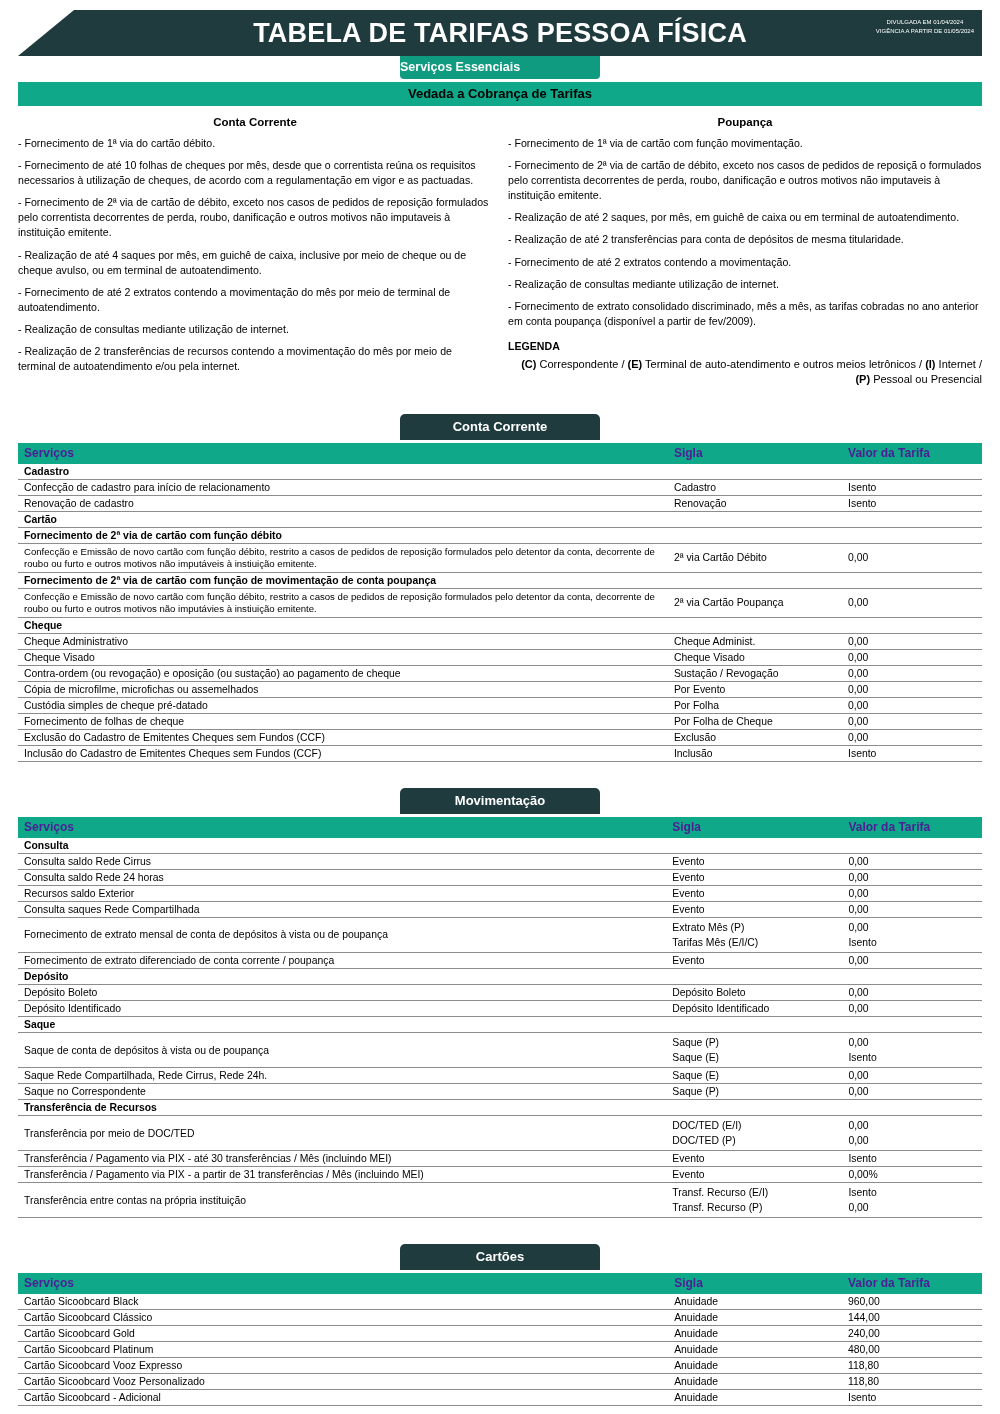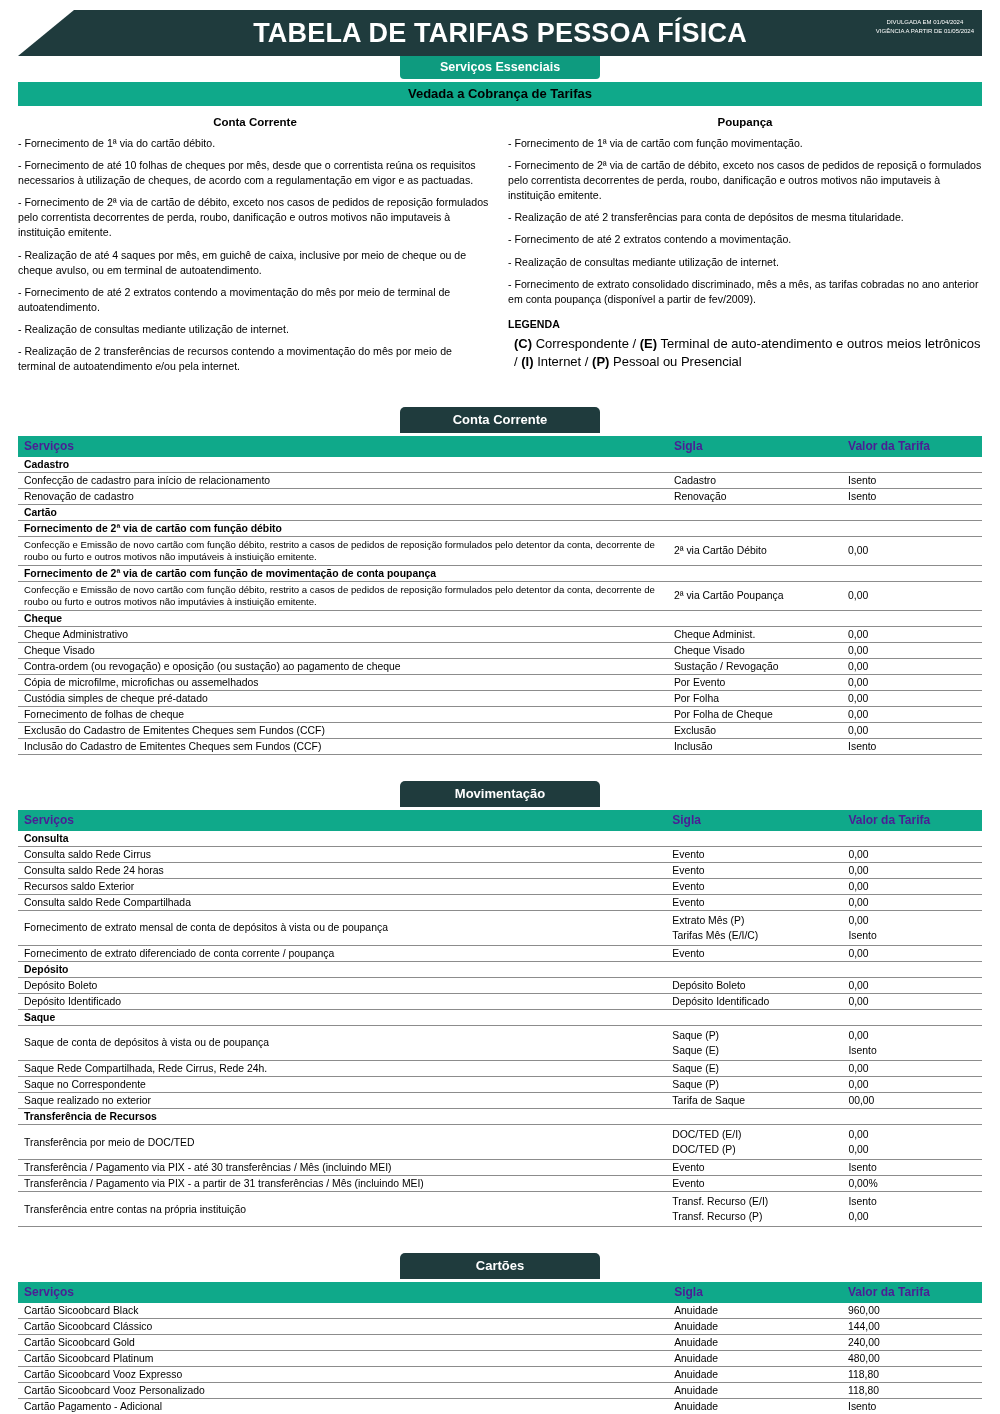--- a/index.html
+++ b/index.html
@@ -49,21 +49,20 @@
     color: #ffffff;
     font-size: 6px;
     line-height: 1.5;
   }
   
   .banner-essenciais {
     width: 200px;
     margin: 0 auto;
     background: #0e9b7f;
     color: #ffffff;
-    text-align: center;
     font-size: 12.5px;
     font-weight: bold;
     padding: 4px 0 5px 0;
     border-radius: 0 0 4px 4px;
   }
   .banner-vedada {
     margin-top: 3px;
     background: #0fa98a;
     color: #000000;
     text-align: center;
@@ -86,23 +85,24 @@
     text-align: center;
     font-weight: bold;
   }
   .col p { margin: 0 0 7px 0; }
   .legenda-title {
     margin-top: 10px;
     font-size: 10.6px;
     font-weight: bold;
   }
   .legenda-body {
-    font-size: 13px;
+    font-size: 11px;
     margin-top: 3px;
     padding-left: 6px;
+    text-align: right;
   }
   .legenda-body b { font-weight: bold; }
   
   .section-tab {
     width: 200px;
     margin: 26px auto 0 auto;
     background: #1f3b3d;
     color: #ffffff;
     text-align: center;
     font-size: 13px;
@@ -169,20 +169,21 @@
       <p>- Fornecimento de 2ª via de cartão de débito, exceto nos casos de pedidos de reposição formulados pelo correntista decorrentes de perda, roubo, danificação e outros motivos não imputaveis à instituição emitente.</p>
       <p>- Realização de até 4 saques por mês, em guichê de caixa, inclusive por meio de cheque ou de cheque avulso, ou em terminal de autoatendimento.</p>
       <p>- Fornecimento de até 2 extratos contendo a movimentação do mês por meio de terminal de autoatendimento.</p>
       <p>- Realização de consultas mediante utilização de internet.</p>
       <p>- Realização de 2 transferências de recursos contendo a movimentação do mês por meio de terminal de autoatendimento e/ou pela internet.</p>
     </div>
     <div class="col">
       <h3>Poupança</h3>
       <p>- Fornecimento de 1ª via de cartão com função movimentação.</p>
       <p>- Fornecimento de 2ª via de cartão de débito, exceto nos casos de pedidos de reposiçã o formulados pelo correntista decorrentes de perda, roubo, danificação e outros motivos não imputaveis à instituição emitente.</p>
+      <p>- Realização de até 2 saques, por mês, em guichê de caixa ou em terminal de autoatendimento.</p>
       <p>- Realização de até 2 transferências para conta de depósitos de mesma titularidade.</p>
       <p>- Fornecimento de até 2 extratos contendo a movimentação.</p>
       <p>- Realização de consultas mediante utilização de internet.</p>
       <p>- Fornecimento de extrato consolidado discriminado, mês a mês, as tarifas cobradas no ano anterior em conta poupança (disponível a partir de fev/2009).</p>
 
       <div class="legenda-title">LEGENDA</div>
       <div class="legenda-body">
         <b>(C)</b><span> Correspondente / </span><b>(E)</b><span> Terminal de auto-atendimento e outros meios letrônicos / </span><b>(I)</b><span> Internet / </span><b>(P)</b><span> Pessoal ou Presencial</span>
       </div>
     </div>
@@ -302,21 +303,21 @@
           <td class="serv">Consulta saldo Rede 24 horas</td>
           <td class="sigla">Evento</td>
           <td class="valor">0,00</td>
         </tr>
         <tr>
           <td class="serv">Recursos saldo Exterior</td>
           <td class="sigla">Evento</td>
           <td class="valor">0,00</td>
         </tr>
         <tr>
-          <td class="serv">Consulta saldo Rede Compartilhada</td>
+          <td class="serv">Consulta saques Rede Compartilhada</td>
           <td class="sigla">Evento</td>
           <td class="valor">0,00</td>
         </tr>
         <tr class="pad2">
           <td class="serv">Fornecimento de extrato mensal de conta de depósitos à vista ou de poupança</td>
           <td class="sigla stacked">
             <div>Extrato Mês (P)</div>
             <div>Tarifas Mês (E/I/C)</div>
           </td>
           <td class="valor stacked">
@@ -358,25 +359,20 @@
         </tr>
         <tr>
           <td class="serv">Saque Rede Compartilhada, Rede Cirrus, Rede 24h.</td>
           <td class="sigla">Saque (E)</td>
           <td class="valor">0,00</td>
         </tr>
         <tr>
           <td class="serv">Saque no Correspondente</td>
           <td class="sigla">Saque (P)</td>
           <td class="valor">0,00</td>
-        </tr>
-        <tr>
-          <td class="serv">Saque realizado no exterior</td>
-          <td class="sigla">Tarifa de Saque</td>
-          <td class="valor">00,00</td>
         </tr>
         <tr>
           <td class="grp" colspan="3">Transferência de Recursos</td>
         </tr>
         <tr class="pad2">
           <td class="serv">Transferência por meio de DOC/TED</td>
           <td class="sigla stacked">
             <div>DOC/TED (E/I)</div>
             <div>DOC/TED (P)</div>
           </td>
@@ -443,20 +439,20 @@
           <td class="serv">Cartão Sicoobcard Vooz Expresso</td>
           <td class="sigla">Anuidade</td>
           <td class="valor">118,80</td>
         </tr>
         <tr>
           <td class="serv">Cartão Sicoobcard Vooz Personalizado</td>
           <td class="sigla">Anuidade</td>
           <td class="valor">118,80</td>
         </tr>
         <tr>
-          <td class="serv">Cartão Pagamento - Adicional</td>
+          <td class="serv">Cartão Sicoobcard - Adicional</td>
           <td class="sigla">Anuidade</td>
           <td class="valor">Isento</td>
         </tr>
       </tbody>
   </table>
 
 </div>
 
 </body></html>

